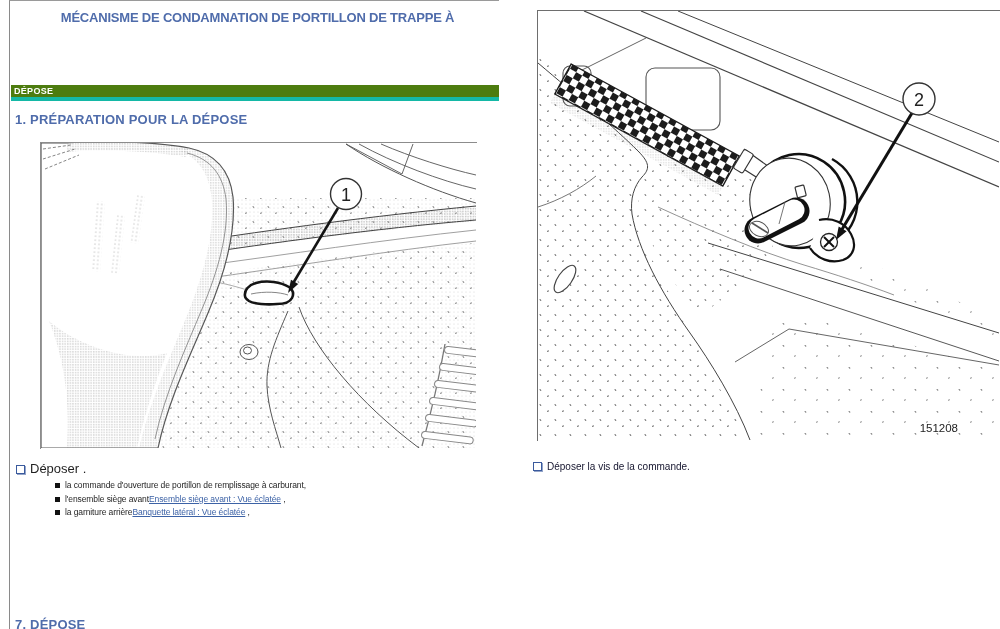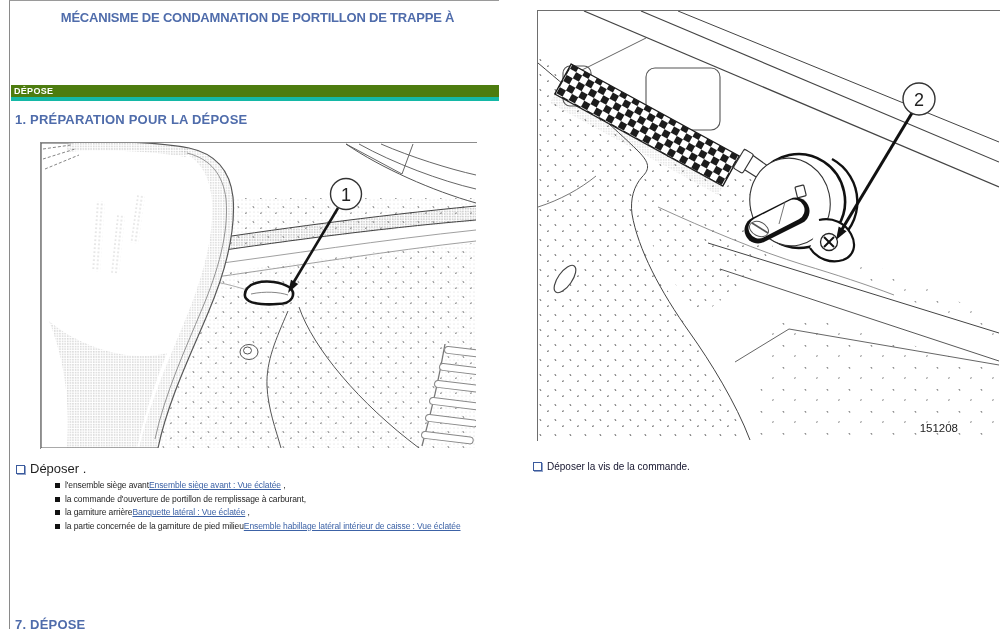--- a/index.html
+++ b/index.html
@@ -137,24 +137,23 @@
           <text x="305" y="57.5" text-anchor="middle" font-size="18" fill="#222">1</text>
         </g>
       </svg>
     </div>
 
     <div class="prep">
       <div class="prep-intro">
         <span class="osq"></span><span>Déposer .</span>
       </div>
       <div class="prep-items">
+          <div class="prep-item"><span class="sq"></span><span>la commande d'ouverture de portillon de remplissage à carburant,</span></div>
           <div class="prep-item"><span class="sq"></span><span>l'ensemble siège avant</span><a class="doclink" href="#">Ensemble siège avant : Vue éclatée</a><span> ,</span></div>
-          <div class="prep-item"><span class="sq"></span><span>la commande d'ouverture de portillon de remplissage à carburant,</span></div>
           <div class="prep-item"><span class="sq"></span><span>la garniture arrière</span><a class="doclink" href="#">Banquette latéral : Vue éclatée</a><span> ,</span></div>
-          <div class="prep-item"><span class="sq"></span><span>la partie concernée de la garniture de pied milieu</span><a class="doclink" href="#">Ensemble habillage latéral intérieur de caisse : Vue éclatée</a></div>
         </div>
     </div>
 
     <div class="step-heading" id="step2">7. DÉPOSE</div>
   </div>
 
   <div class="page-right">
     <div class="figure-right">
       <svg width="461" height="429" viewBox="0 0 461 429">
         <defs>

